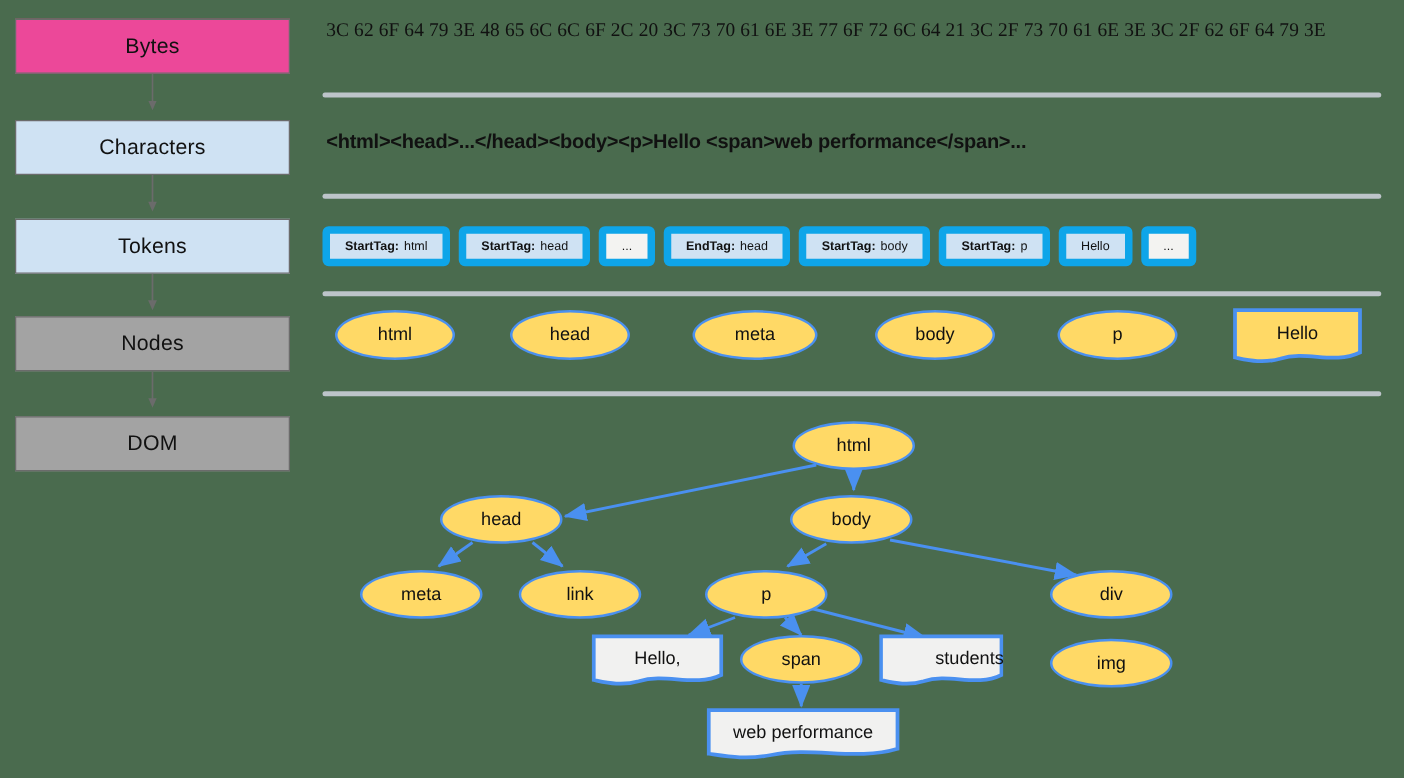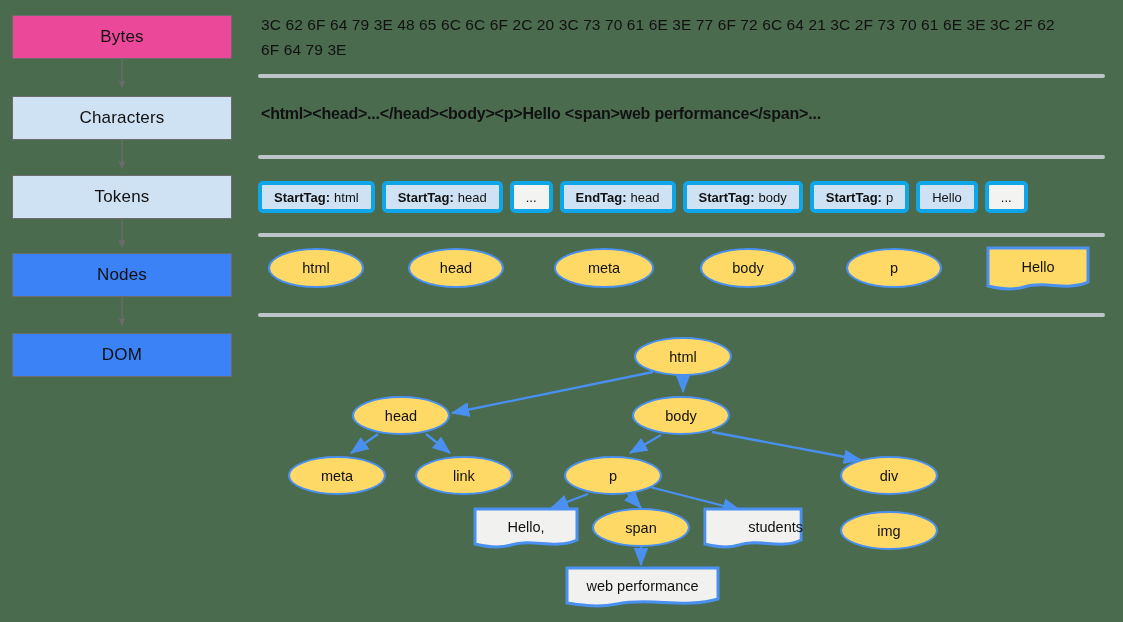--- a/index.html
+++ b/index.html
@@ -14,46 +14,46 @@
   
   .pipe-box{
     position:absolute;left:12px;width:220px;height:44px;
     border:1px solid #6b6b6b;
     box-sizing:border-box;
     display:flex;align-items:center;justify-content:center;
     font-size:17px;color:#111;letter-spacing:.2px;
   }
   .pipe-box.green{background:#ec4899;}
   .pipe-box.blue{background:#cfe2f3;}
-  .pipe-box.yellow{background:#3b82f6;}
+  .pipe-box.yellow{background:#a3a3a3;}
 
   .pipe-arrow{position:absolute;left:112px;width:20px;height:30px;}
 
   
   .sep{
     position:absolute;left:258px;width:847px;height:4px;
     background:#bdc4c9;border-radius:2px;
   }
   .bytes-text{
     position:absolute;left:261px;top:12px;width:800px;
-    font-size:15.5px;color:#111;line-height:25px;letter-spacing:.1px;
+    font-size:15.5px;color:#111;line-height:25px;letter-spacing:.1px;font-family:Liberation Serif, serif;
   }
   .chars-text{
     position:absolute;left:261px;top:105px;
     font-size:16px;font-weight:bold;color:#111;letter-spacing:-.2px;
   }
 
   
   .tokens{position:absolute;left:258px;top:181px;display:flex;gap:7px;align-items:center;}
   .chip{
     height:32px;box-sizing:border-box;
-    border:4px solid #0ea5e9;border-radius:5px;
+    border:6px solid #0ea5e9;border-radius:5px;
     background:#cfe2f3;
     display:flex;align-items:center;justify-content:center;
-    padding:0 12px;font-size:13px;color:#111;white-space:nowrap;
+    padding:0 12px;font-size:10px;color:#111;white-space:nowrap;
   }
   .chip.plain{background:#f3f3f1;}
   .chip b{font-weight:bold;margin-right:4px;}
 
   
   .noderow{position:absolute;left:258px;top:248px;height:46px;}
   .ell{
     position:absolute;top:0;height:40px;
     background:#ffd966;border:2px solid #4a90f0;border-radius:50%;
     display:flex;align-items:center;justify-content:center;

